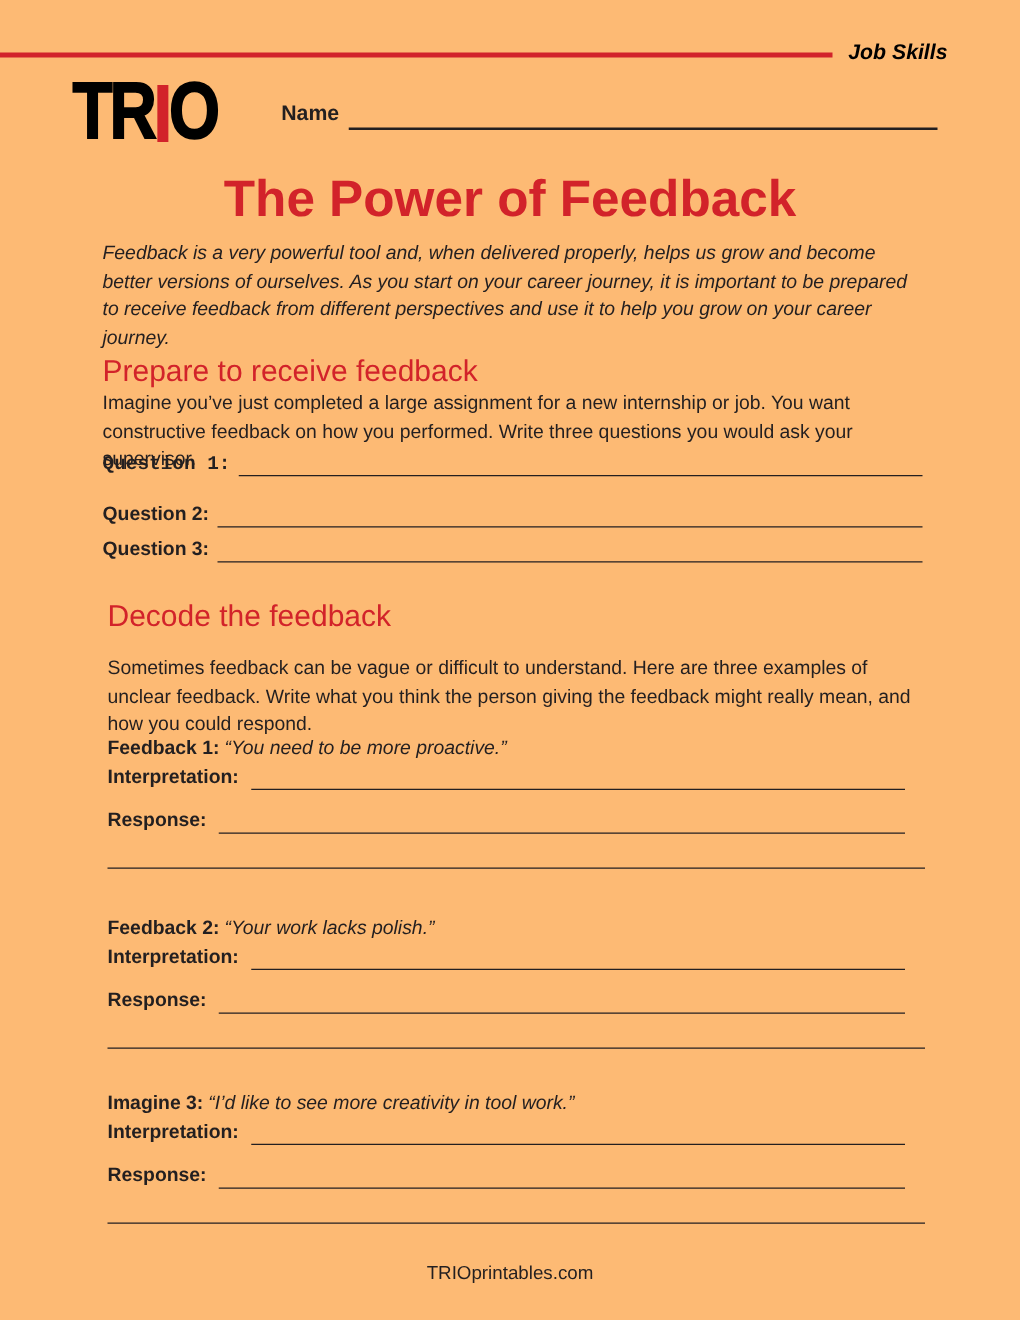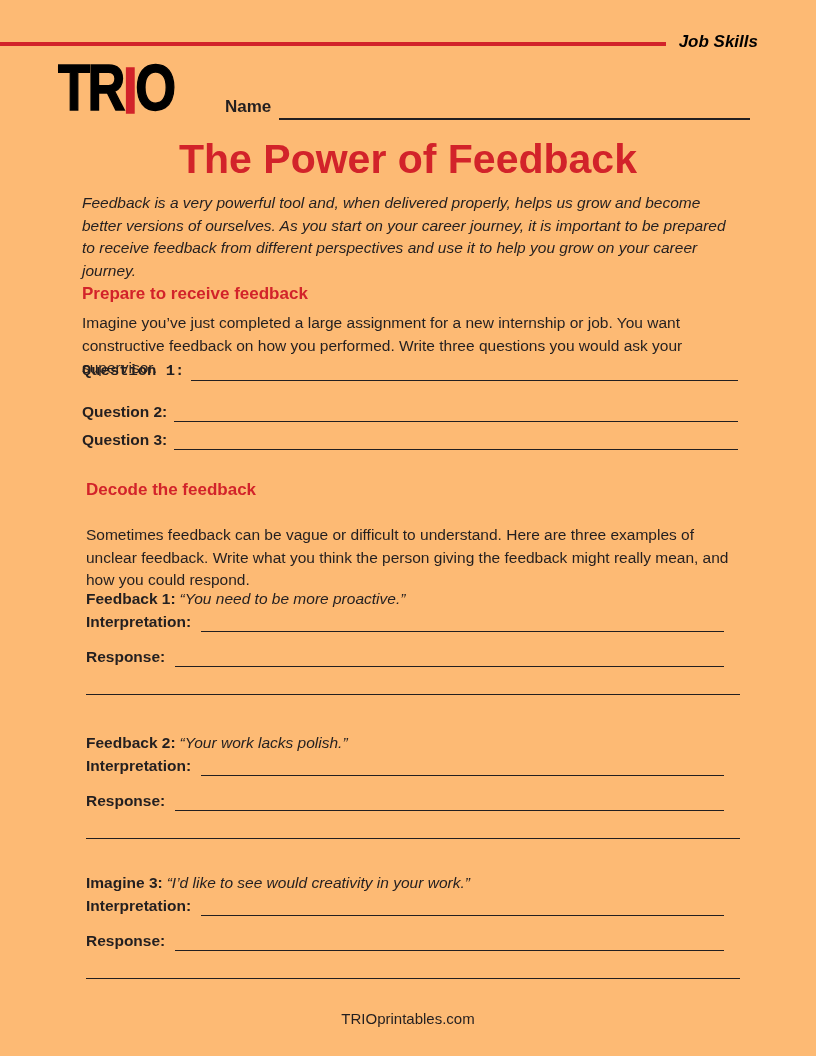--- a/index.html
+++ b/index.html
@@ -20,38 +20,38 @@
   }
   .logo {
     position:absolute; left:58px; top:56px;
     font-size:64px; font-weight:bold; line-height:1;
     letter-spacing:-3px; color:#000;
     transform:scaleX(0.82); transform-origin:left top;
     -webkit-text-stroke-width:1.5px;
   }
   .logo .logo-i { color:var(--red); position:relative; top:3px; }
   .name-row {
-    position:absolute; left:225px; top:94px; width:525px;
+    position:absolute; left:225px; top:78px; width:525px;
     display:flex; align-items:flex-end; gap:8px;
   }
   .name-label { font-size:17px; font-weight:bold; line-height:26px; }
   .name-line { flex:1; border-bottom:2px solid var(--ink); align-self:stretch; }
 
   
   .doc-title {
     position:absolute; top:136px; left:0; width:100%;
     text-align:center; font-size:41px; font-weight:bold; color:var(--red);
   }
   .intro {
     position:absolute; top:192px; left:82px; width:658px;
     font-style:italic; font-size:15.5px; line-height:22.5px;
   }
 
   
-  .sec-heading { position:absolute; font-size:17px; font-weight:bold; color:var(--red); }
+  .sec-heading { position:absolute; font-size:24px; font-weight:normal; color:var(--red); }
   .sec-body { position:absolute; font-size:15.5px; line-height:22.5px; }
   .s1-heading { top:284px; left:82px; }
   .s1-body { top:312px; left:82px; width:660px; }
   .s2-heading { top:480px; left:86px; }
   .s2-body { top:524px; left:86px; width:655px; }
 
   
   .field-row {
     position:absolute; left:82px; right:78px; height:20px;
     display:flex; align-items:flex-end; gap:7px;
@@ -139,21 +139,21 @@
     </div>
     <div class="fb-row fb-resp">
       <span class="field-label">Response:</span>
       <span class="write-line"></span>
     </div>
     <div class="fb-extra-line"></div>
   </section>
 
   <section class="fb fb3">
     <p class="fb-label-row">
-      <span class="fb-label">Imagine 3:</span><span class="fb-quote">“I’d like to see would creativity in your work.”</span>
+      <span class="fb-label">Imagine 3:</span><span class="fb-quote">“I’d like to see more creativity in tool work.”</span>
     </p>
     <div class="fb-row fb-interp">
       <span class="field-label">Interpretation:</span>
       <span class="write-line"></span>
     </div>
     <div class="fb-row fb-resp">
       <span class="field-label">Response:</span>
       <span class="write-line"></span>
     </div>
     <div class="fb-extra-line"></div>

